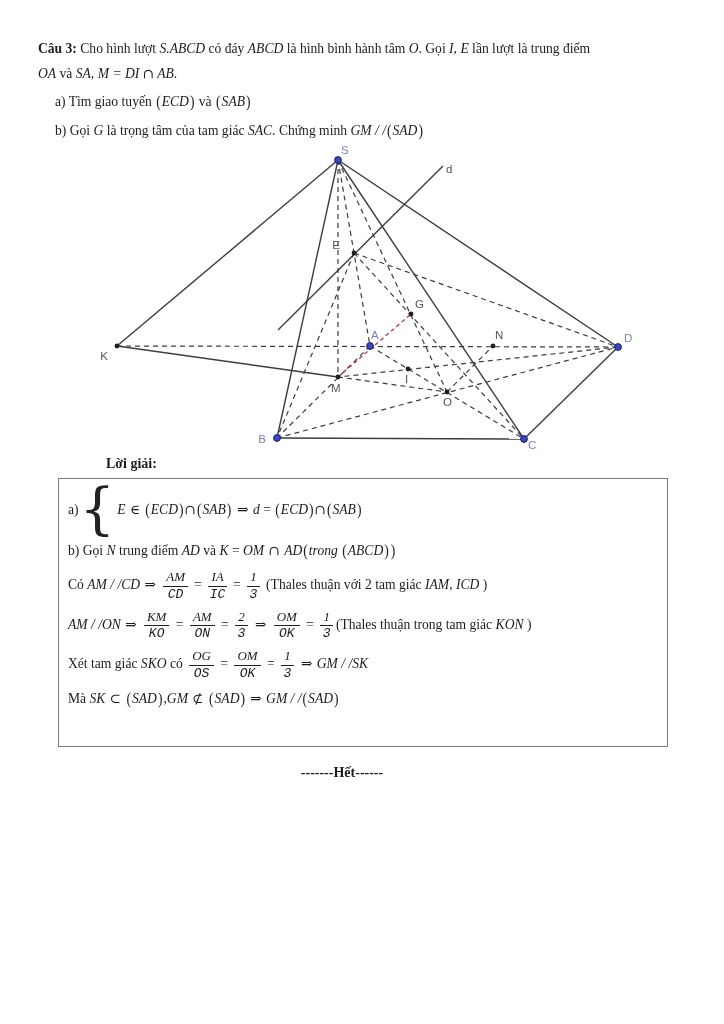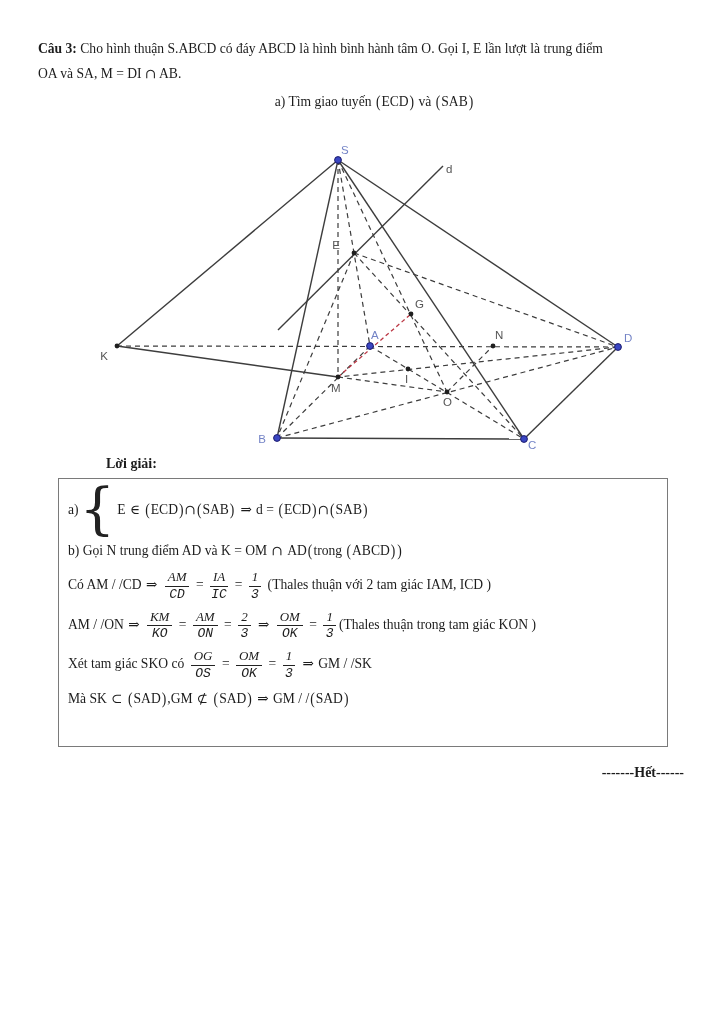--- a/index.html
+++ b/index.html
@@ -9,23 +9,23 @@
     position:relative;
     overflow:hidden;
     font-family:"Liberation Serif","DejaVu Serif",serif;
     color:#1c1c1c;
     -webkit-font-smoothing:antialiased;
   }
   .problem{
     position:absolute;left:38px;top:36px;width:656px;
     font-size:13.6px;line-height:25px;
   }
-  .problem .part{margin-left:17px;margin-top:2px;line-height:27px;text-align:center;}
+  .problem .part{margin-left:17px;margin-top:2px;line-height:27px;}
   .run-b{font-weight:bold;}
-  .run-i{}
+  .run-i{font-style:italic;}
   .run-sym{font-family:"DejaVu Serif",serif;}
   .run-p{display:inline-block;transform:scaleY(1.3);transform-origin:50% 55%;padding:0 1px;}
   .frac{display:inline-block;vertical-align:middle;text-align:center;margin:0 3px;font-style:italic;line-height:1.25;font-size:13px;}
   .frac .fnum{display:block;border-bottom:1.2px solid #222;padding:0 3px;}
   .frac .fden{display:block;font-family:Liberation Mono, monospace;}
   .fig{position:absolute;left:0;top:142px;}
   .fig text{font-family:"Liberation Sans","DejaVu Sans",sans-serif;font-size:11.5px;}
   .edge{stroke:#3d3d3d;stroke-width:1.4;fill:none;}
   .hid{stroke:#3d3d3d;stroke-width:1.2;fill:none;stroke-dasharray:5 4;}
   .red{stroke-width:1.3;fill:none;stroke-dasharray:4 3;}
@@ -40,30 +40,31 @@
   .sys-alabel{margin-right:1px;}
   .brace{font-family:"DejaVu Serif",serif;font-size:56px;font-weight:200;line-height:0.9;transform:scaleY(1.0);margin-right:2px;color:#222;}
   .sys-col{display:flex;flex-direction:row;}
   .sys-col .sline{line-height:26px;}
   .sys-rhs{margin-left:5px;}
   .note-row{margin-left:15px;line-height:26px;}
   .row{margin-top:4px;}
   .row.tall{margin-top:6px;}
   .footer{
     position:absolute;left:0;top:765px;width:684px;
-    text-align:right;font-weight:bold;font-size:14px;
+    text-align:center;font-weight:bold;font-size:14px;
   }
 </style>
 </head>
 <body>
 
 <div class="problem">
-  <div><span class="run-b">Câu 3:</span><span class="run-t"> Cho hình thuận </span><span class="run-i">S.ABCD</span><span class="run-t"> có đáy </span><span class="run-i">ABCD</span><span class="run-t"> là hình bình hành tâm </span><span class="run-i">O</span><span class="run-t">. Gọi </span><span class="run-i">I, E</span><span class="run-t"> lần lượt là trung điểm</span></div>
+  <div><span class="run-b">Câu 3:</span><span class="run-t"> Cho hình lượt </span><span class="run-i">S.ABCD</span><span class="run-t"> có đáy </span><span class="run-i">ABCD</span><span class="run-t"> là hình bình hành tâm </span><span class="run-i">O</span><span class="run-t">. Gọi </span><span class="run-i">I, E</span><span class="run-t"> lần lượt là trung điểm</span></div>
   <div><span class="run-i">OA</span><span class="run-t"> và </span><span class="run-i">SA, M = DI </span><span class="run-sym">∩</span><span class="run-i"> AB</span><span class="run-t">.</span></div>
   <div class="part"><span class="run-t">a) Tìm giao tuyến </span><span class="run-p">(</span><span class="run-i">ECD</span><span class="run-p">)</span><span class="run-t"> và </span><span class="run-p">(</span><span class="run-i">SAB</span><span class="run-p">)</span></div>
+  <div class="part"><span class="run-t">b) Gọi </span><span class="run-i">G</span><span class="run-t"> là trọng tâm của tam giác </span><span class="run-i">SAC</span><span class="run-t">. Chứng minh </span><span class="run-i">GM / /</span><span class="run-p">(</span><span class="run-i">SAD</span><span class="run-p">)</span></div>
 </div>
 
 <svg class="fig" width="724" height="330" viewBox="0 0 724 330">
 
   <g>
     <line class="edge" x1="338" y1="18" x2="117" y2="204"></line>
     <line class="edge" x1="338" y1="18" x2="277" y2="296"></line>
     <line class="edge" x1="338" y1="18" x2="524" y2="297"></line>
     <line class="edge" x1="338" y1="18" x2="618" y2="205"></line>
     <line class="edge" x1="277" y1="296" x2="524" y2="297"></line>

